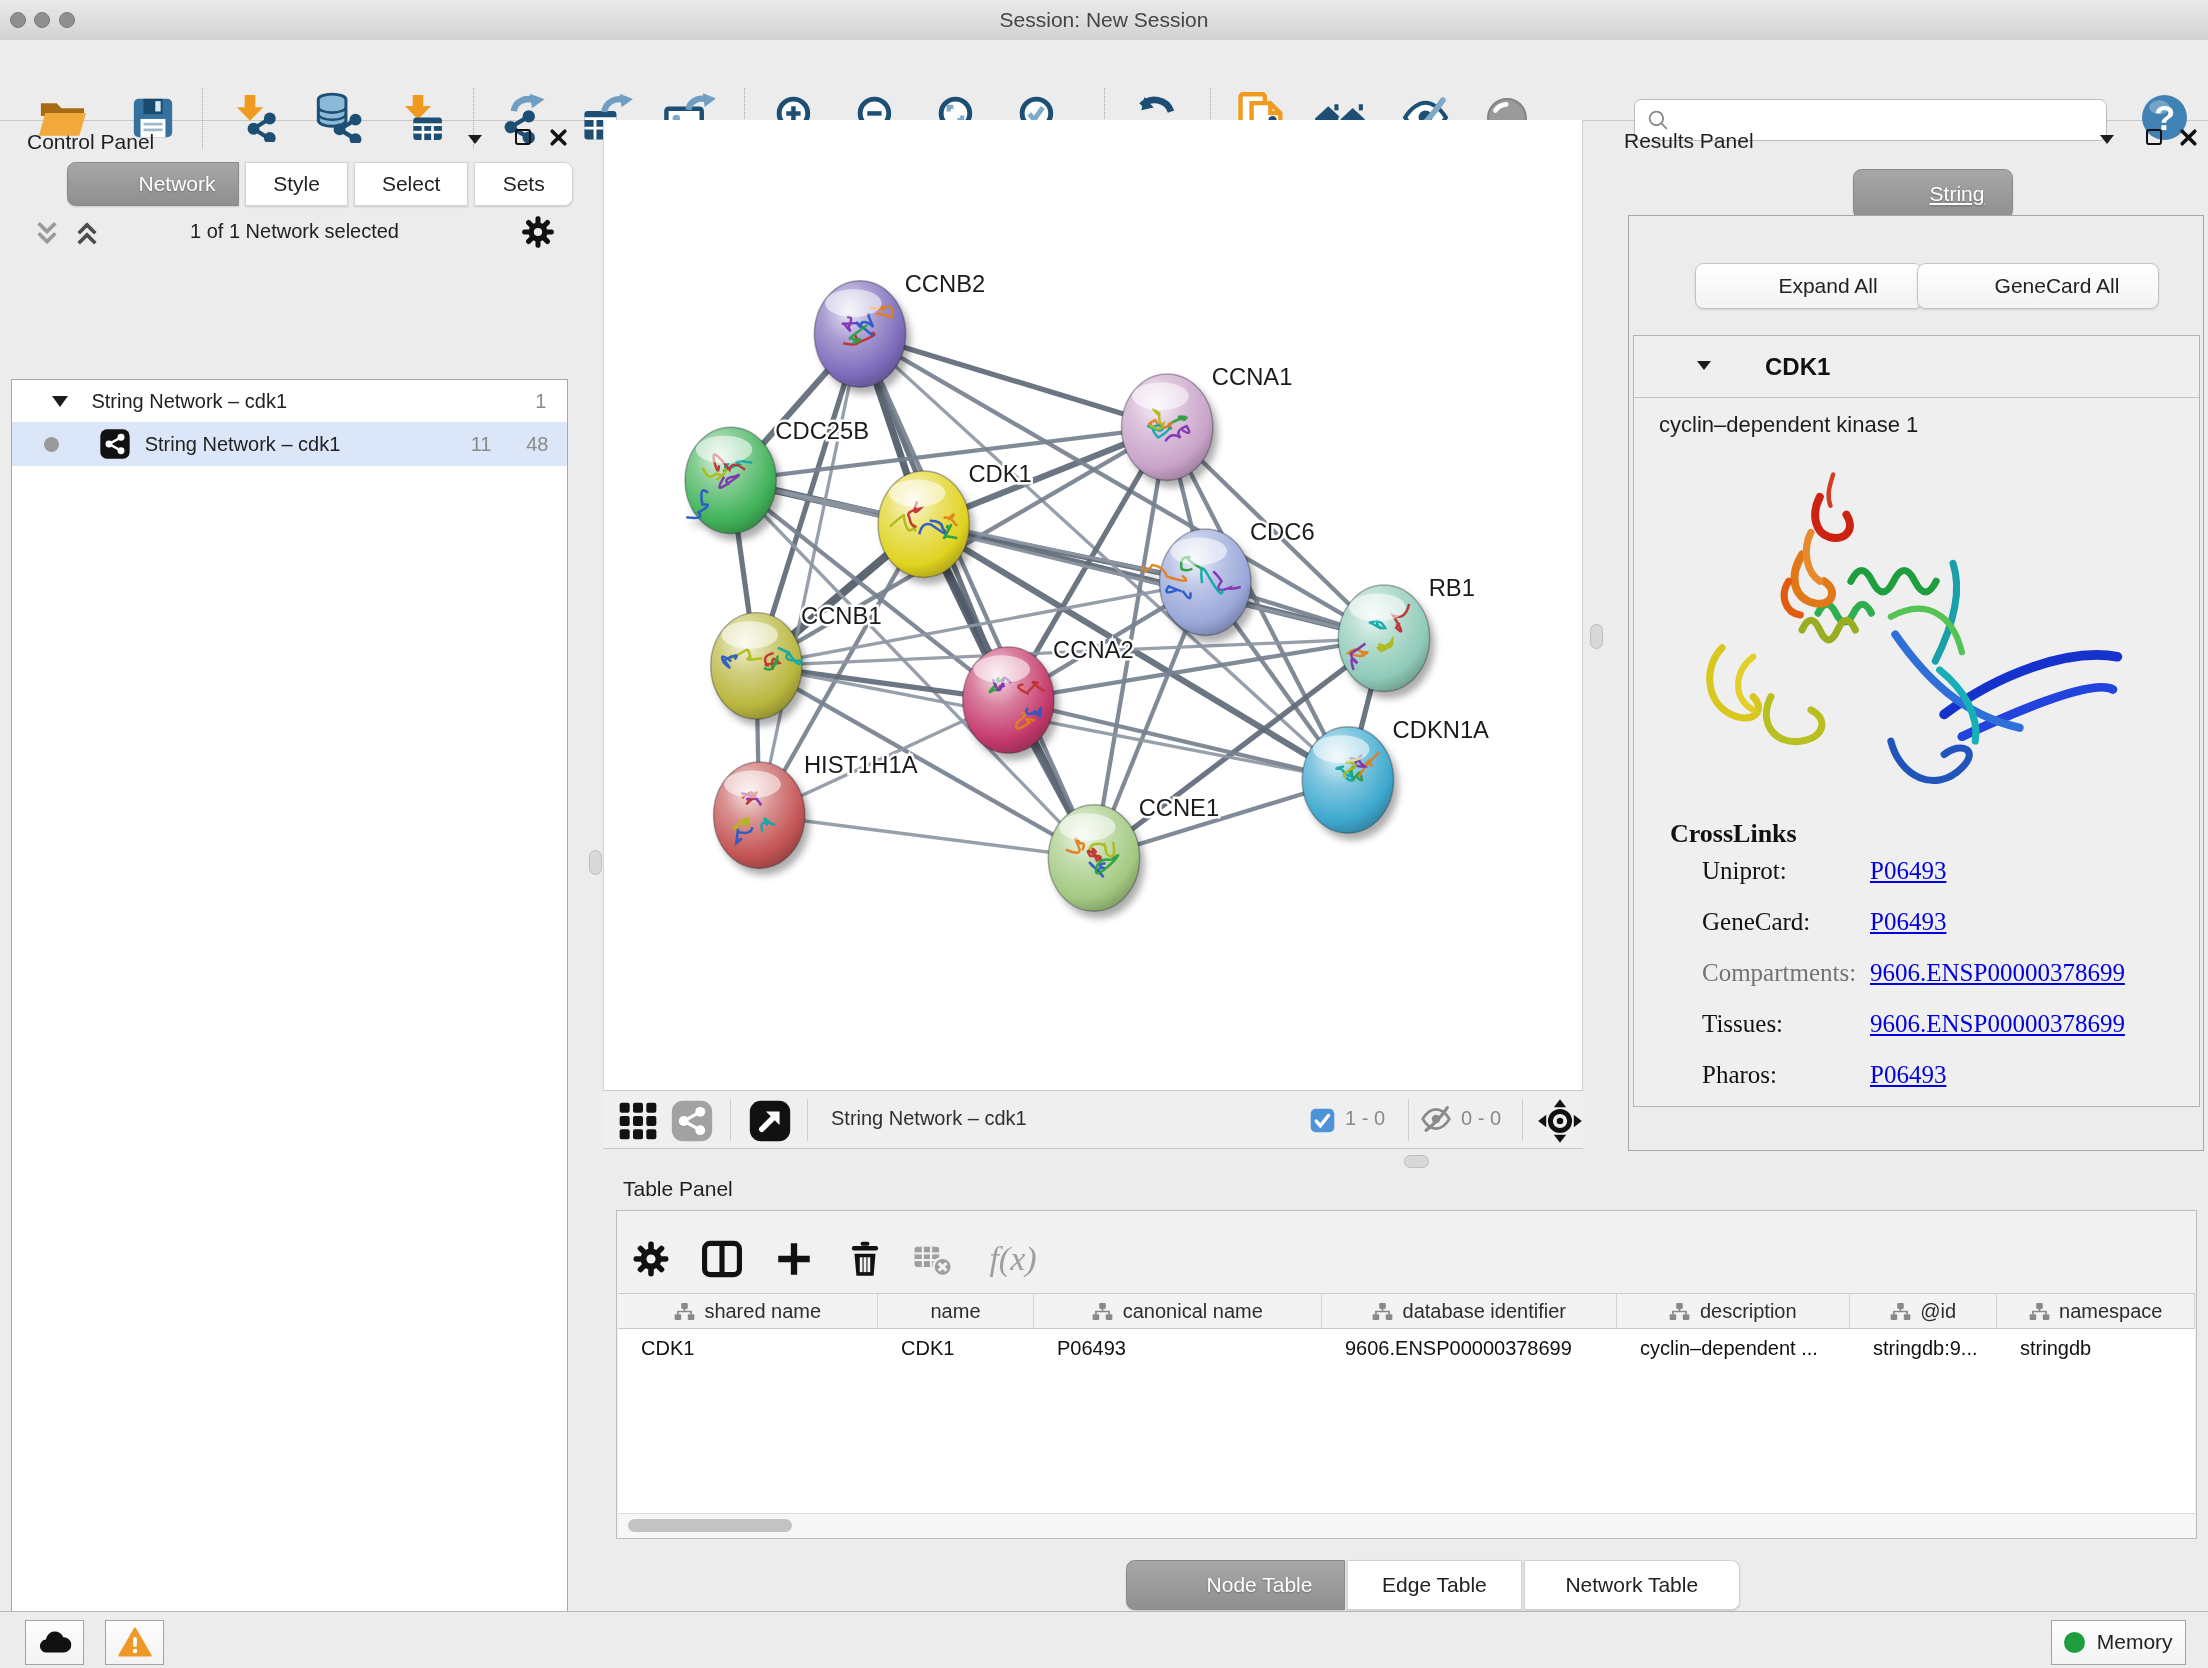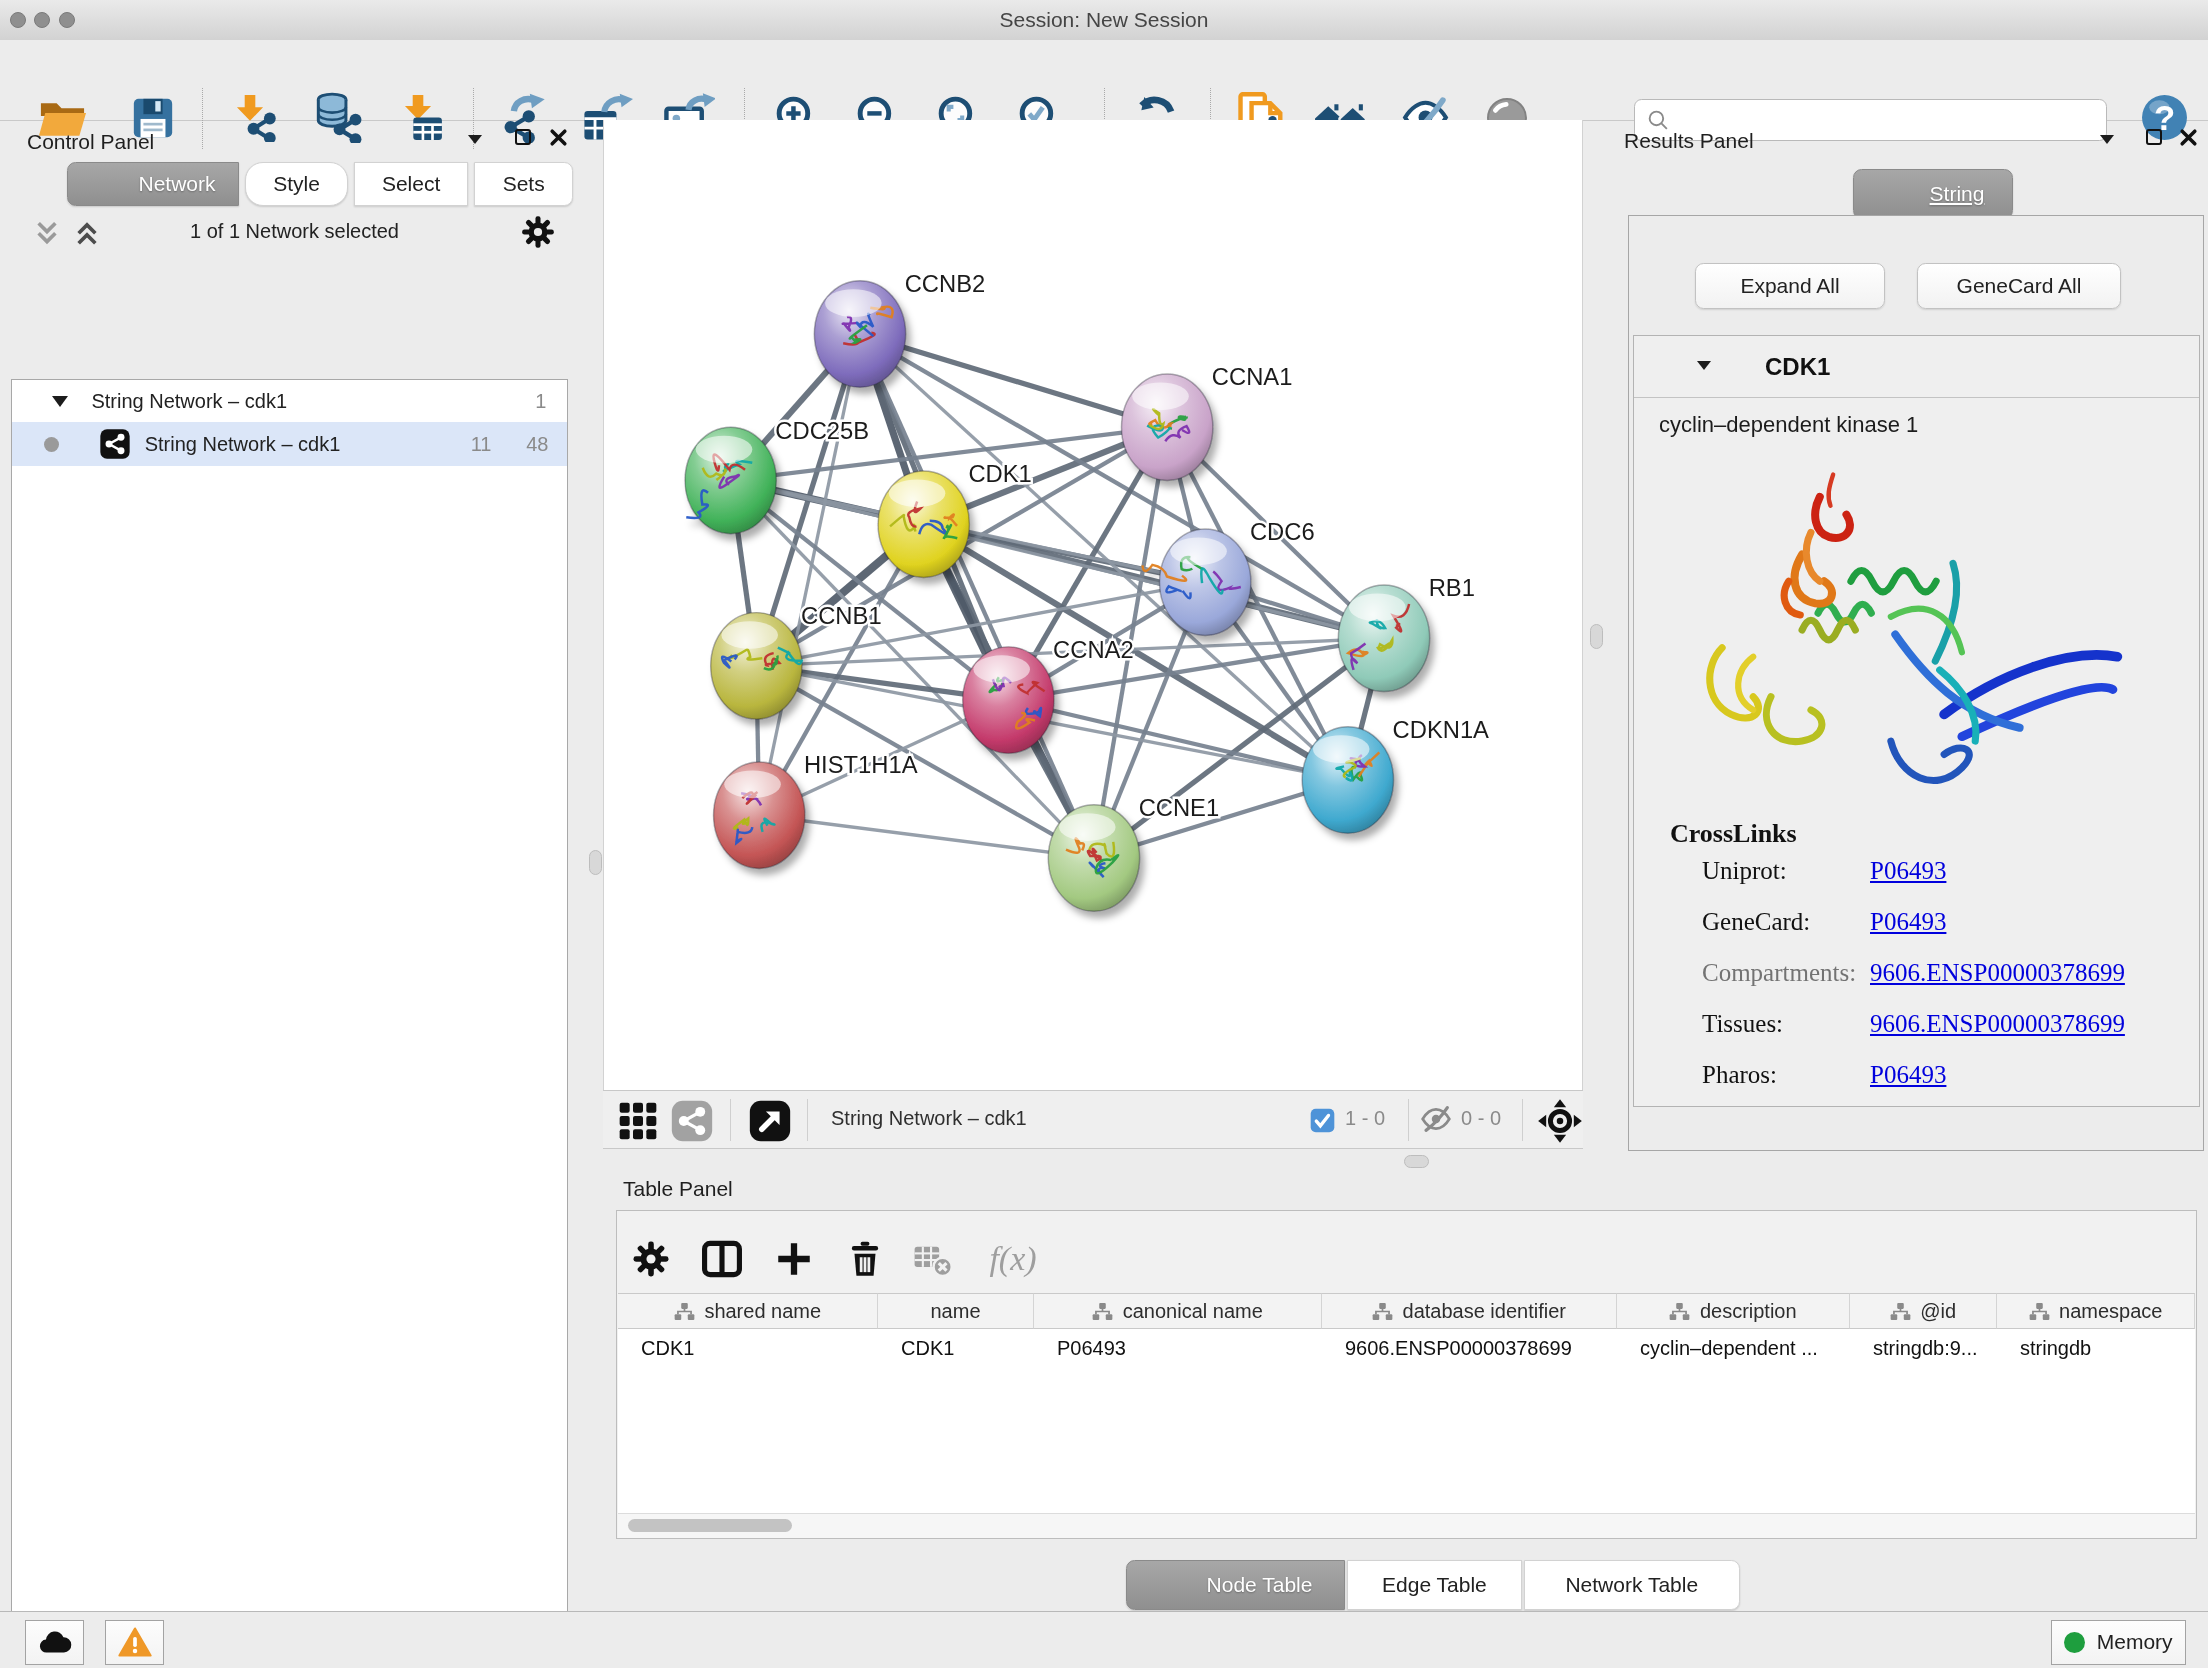--- a/index.html
+++ b/index.html
@@ -27,21 +27,21 @@
   .cp-row{position:relative;height:42px;font-size:20px;display:flex;align-items:center;}
   .cp-row.sel{background:#dbe6f8;height:44px;}
   .cnt{color:#8a8a8a;}
   
   .canvas{position:absolute;left:603px;top:120px;width:978px;height:970px;background:#fff;border-left:1px solid #d2d2d2;border-right:1px solid #d2d2d2;box-sizing:content-box;}
   .net-toolbar{position:absolute;left:603px;top:1090px;width:980px;height:59px;background:#efefef;border-top:1px solid #c8c8c8;border-bottom:1px solid #c8c8c8;box-sizing:border-box;}
   .ntsep{position:absolute;top:7.6px;height:42px;border-left:1px solid #cfcfcf;width:0;}
   .handle{position:absolute;background:#d8d8d8;border:1px solid #bdbdbd;border-radius:7.6px;}
   
   .rp-outer{position:absolute;left:1628px;top:215px;width:576px;height:936px;border:1.4px solid #a6a6a6;background:#ececec;box-sizing:border-box;}
-  .btn{background:linear-gradient(#ffffff,#f2f2f2);border:1px solid #c2c2c2;border-radius:8.6px;font-size:21px;color:#222;display:flex;align-items:center;justify-content:center;cursor:pointer;box-shadow:0 1px 1.9px rgba(0,0,0,.12);}
+  .btn{background:linear-gradient(#ffffff,#f2f2f2);border:1px solid #c2c2c2;border-radius:8.6px;font-size:21px;color:#222;display:flex;align-items:center;justify-content:center;cursor:pointer;box-shadow:0 1px 1.9px rgba(0,0,0,.12);padding-left:38px;}
   .rp-inner{position:absolute;left:1633px;top:335px;width:567px;height:772px;border:1px solid #b3b3b3;background:#efefef;box-sizing:border-box;overflow:hidden;}
   .serif{font-family:"Liberation Serif",serif;}
   .xlink{color:#0000dd;text-decoration:underline;cursor:pointer;}
   
   .tp-box{position:absolute;left:616px;top:1210px;width:1581px;height:329px;background:#f1f1f1;border:1.4px solid #bdbdbd;box-sizing:border-box;}
   .tp-toolbar-ico{position:absolute;top:21px;width:53px;height:53px;display:flex;align-items:center;justify-content:center;cursor:pointer;}
   .grid-table{position:absolute;left:1px;top:82px;width:1577px;}
   .trow{display:flex;}
   .th{display:flex;align-items:center;justify-content:center;gap:9.5px;height:36px;background:#f3f3f3;border-right:1px solid #d4d4d4;border-bottom:1px solid #c9c9c9;border-top:1px solid #c9c9c9;font-size:20px;color:#2d2d2d;box-sizing:border-box;cursor:pointer;}
   .td{height:38px;display:flex;align-items:center;background:#fff;font-size:20px;color:#111;box-sizing:border-box;padding-left:23px;cursor:default;}
@@ -252,21 +252,21 @@
   <div class="abs" style="left:0;top:120px;width:588px;height:1491px;">
     <span class="panel-title abs" style="left:27px;top:9.5px;">Control Panel</span>
     <div class="hdr-ico tri-down" style="left:468px;top:15px;"></div>
     <div class="hdr-ico float-ico" style="left:515px;top:8.6px;"></div>
     <svg class="hdr-ico" style="left:548px;top:6.7px;" width="21" height="21" viewBox="0 0 20 20">
         <path d="M4 4l12 12M16 4L4 16" stroke="#111" stroke-width="3.4" stroke-linecap="round"></path>
       </svg>
 
     <div class="abs" style="left:67px;top:42px;">
       <div class="tab active" style="width:122px;height:42px;line-height:42px;border-radius:8.6px 0 0 8.6px;">Network</div>
-      <div class="tab" style="width:101px;height:42px;line-height:42px;margin-left:1.9px;border-radius:18px;">Style</div>
+      <div class="tab" style="width:101px;height:42px;line-height:42px;margin-left:1.9px;">Style</div>
       <div class="tab" style="width:112px;height:42px;line-height:42px;margin-left:1.9px;">Select</div>
       <div class="tab" style="width:97px;height:42px;line-height:42px;margin-left:1.9px;border-radius:0 8.6px 8.6px 0;">Sets</div>
     </div>
 
     <svg class="abs" style="left:32px;top:99px;" width="30" height="28.5" viewBox="0 0 18 16">
         <g stroke="#9a9a9a" stroke-width="2.2" fill="none">
           <path d="M4 2l5 5 5-5"></path>
           <path d="M4 8l5 5 5-5"></path>
         </g>
       </svg>

